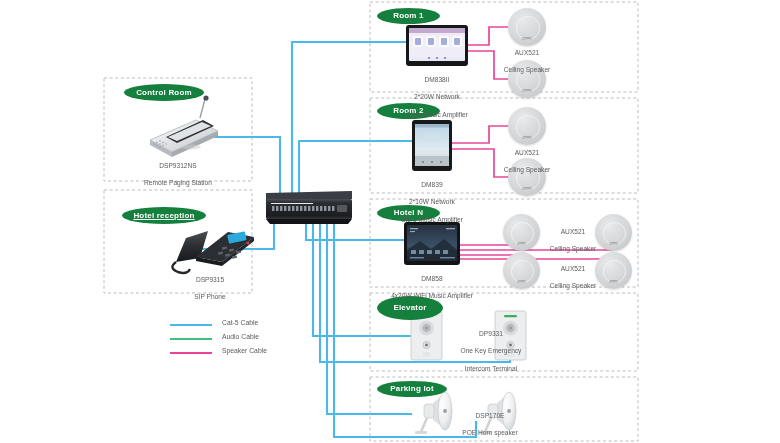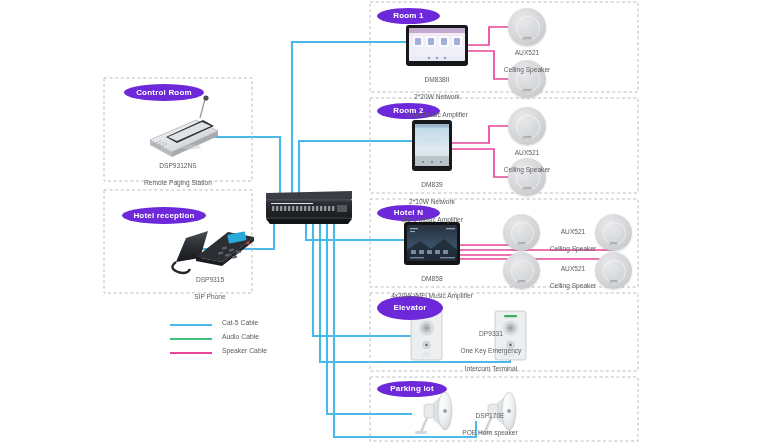--- a/index.html
+++ b/index.html
@@ -1,19 +1,19 @@
 <!DOCTYPE html>
 <html><head>
 <meta charset="utf-8">
 <style>
   html,body{margin:0;padding:0;background:#ffffff;}
   body{width:780px;height:443px;position:relative;overflow:hidden;
        font-family:"Liberation Sans","DejaVu Sans",sans-serif;color:#58595b;}
   #diagram{position:absolute;left:0;top:0;width:780px;height:443px;}
-  .badge{position:absolute;border-radius:50%;background:#6d28d9;
+  .badge{position:absolute;border-radius:50%;background:#15803d;
          color:#ffffff;font-weight:bold;font-size:8px;letter-spacing:.2px;
          display:flex;align-items:center;justify-content:center;
          text-align:center;line-height:1;}
   .cap{position:absolute;text-align:center;font-size:6.6px;line-height:1.32;
        color:#5a5b5d;white-space:pre-line;}
   .legend{position:absolute;}
   .legend-row{position:relative;height:14px;}
   .legend-line{position:absolute;left:0;top:6px;width:42px;height:2px;}
   .legend-text{position:absolute;left:52px;top:1px;font-size:6.8px;color:#5a5b5d;}
   .ceil{position:absolute;border-radius:50%;
@@ -294,21 +294,21 @@
     <span class="slot"></span>
   </div>
 <div class="ceil" style="left:503px;top:252px;width:37px;height:37px;">
     <span class="slot"></span>
   </div>
 <div class="ceil" style="left:595px;top:252px;width:37px;height:37px;">
     <span class="slot"></span>
   </div>
 
 <div class="badge" style="left:124px;top:84px;width:80px;height:17px;text-align:right;">Control Room</div>
-<div class="badge" style="left:122px;top:207px;width:84px;height:17px;">Hotel reception</div>
+<div class="badge" style="left:122px;top:207px;width:84px;height:17px;text-decoration:underline;">Hotel reception</div>
 <div class="badge" style="left:377px;top:8px;width:63px;height:16px;">Room 1</div>
 <div class="badge" style="left:377px;top:103px;width:63px;height:16px;">Room 2</div>
 <div class="badge" style="left:377px;top:205px;width:63px;height:16px;">Hotel N</div>
 <div class="badge" style="left:377px;top:296px;width:66px;height:24px;">Elevator</div>
 <div class="badge" style="left:377px;top:381px;width:70px;height:16px;text-align:center;">Parking lot</div>
 
 <div class="cap" style="left:118px;top:153px;width:120px;">
   <span>DSP9312NS</span><br>
   <span>Remote Paging Station</span>
 </div>

